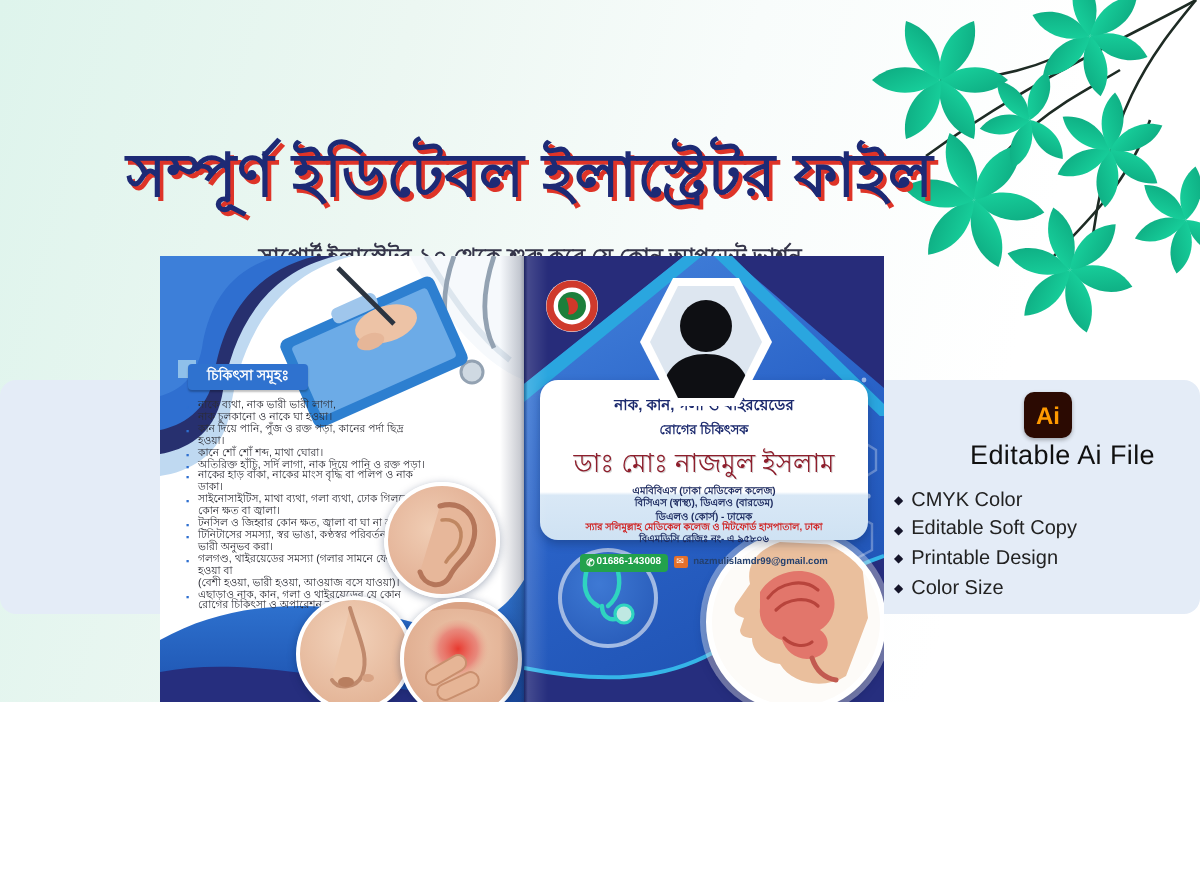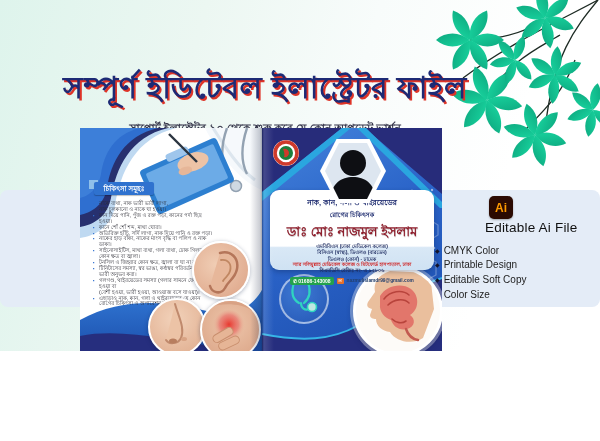--- a/index.html
+++ b/index.html
@@ -46,45 +46,45 @@
   .throat-circle{left:120px;top:171px;width:57px;height:57px;
     background:radial-gradient(circle at 50% 40%,#eec6ab,#d9a284);}
   
   .logo-wrap{left:10px;top:11px;width:28px;height:28px;z-index:8;}
   .hex-wrap{left:58px;top:11px;width:66px;height:64px;z-index:9;}
   .info-panel{left:8px;top:62px;width:164px;height:80px;border-radius:9px;z-index:8;
     background:linear-gradient(#ffffff 0%,#ffffff 70%,#d9e8f6 72%,#cfe2f3 100%);
     text-align:center;box-shadow:0 2px 5px rgba(10,25,60,.3);}
   .spec1{margin-top:7px;font-size:7.5px;font-weight:800;color:#1c2a6e;}
   .spec2{margin-top:1px;font-size:6.5px;font-weight:800;color:#1c2a6e;}
-  .doc-name{margin-top:1px;font-size:13px;font-weight:700;color:#8e1e2c;
+  .doc-name{margin-top:1px;font-size:13px;font-weight:400;color:#8e1e2c;
     text-shadow:.5px .7px 0 rgba(0,0,0,.18);}
   .qual{font-size:5px;line-height:6.4px;font-weight:700;color:#1d2b60;}
   .workplace{font-size:4.8px;line-height:6.2px;font-weight:700;color:#cf2222;}
   .reg{font-size:4.9px;line-height:6.4px;font-weight:700;color:#1d2b60;}
   .contact-row{margin-top:2px;display:flex;justify-content:center;align-items:center;gap:3px;}
   .phone-chip{display:flex;align-items:center;gap:1px;background:#23a24c;border-radius:2px;
     padding:1px 3px;color:#fff;font-size:5px;font-weight:800;}
   .mail-ico{display:inline-block;width:7px;height:6px;background:#e5702a;border-radius:1px;
     color:#fff;font-size:4.5px;line-height:6px;text-align:center;}
   .email-txt{font-size:4.8px;font-weight:700;color:#24406e;}
   .steth-circle{left:17px;top:146px;width:46px;height:46px;border-radius:50%;z-index:7;
     background:radial-gradient(circle at 40% 35%,#3e79d4,#2456b4);
     border:2px solid rgba(255,255,255,.55);}
   .anatomy-circle{left:91px;top:138px;width:84px;height:84px;border-radius:50%;z-index:7;
     background:#fdfbf8;border:3px solid #ffffff;box-shadow:0 0 0 3px rgba(255,255,255,.35),0 2px 6px rgba(5,20,60,.4);
     overflow:hidden;}
   
   .leaves{right:0;top:0;width:175px;height:168px;}
   
-  .ai-icon{left:489px;top:196px;width:24px;height:23px;background:#2b0a02;border-radius:5px;
+  .ai-icon{left:512px;top:196px;width:24px;height:23px;background:#2b0a02;border-radius:5px;
     color:#ff9a00;font-size:12px;font-weight:800;display:flex;align-items:center;justify-content:center;
     box-shadow:0 1px 2px rgba(0,0,0,.3);}
   .panel-heading{left:445px;top:220px;font-size:13.5px;font-weight:400;color:#101010;letter-spacing:.2px;padding-left:40px;}
-  .features{left:435px;top:243px;text-align:center;}
+  .features{left:447px;top:243px;text-align:center;}
   .feature{display:flex;align-items:center;gap:4px;height:14.6px;}
   .f-diamond{font-size:6px;color:#15152a;}
   .f-text{font-size:10px;color:#222;font-weight:500;}
 </style>
 </head>
 <body>
 
 <div id="canvas">
 
   <div class="abs band"></div>
@@ -406,25 +406,25 @@
     <span>Ai</span>
   </div>
   <div class="abs panel-heading">Editable Ai File</div>
   <div class="abs features">
     <div class="feature">
         <span class="f-diamond">◆</span>
         <span class="f-text">CMYK Color</span>
       </div>
     <div class="feature">
         <span class="f-diamond">◆</span>
-        <span class="f-text">Printable Design</span>
+        <span class="f-text">Editable Soft Copy</span>
       </div>
     <div class="feature">
         <span class="f-diamond">◆</span>
-        <span class="f-text">Editable Soft Copy</span>
+        <span class="f-text">Printable Design</span>
       </div>
     <div class="feature">
         <span class="f-diamond">◆</span>
         <span class="f-text">Color Size</span>
       </div>
   </div>
 
 </div>
 
 </body></html>

